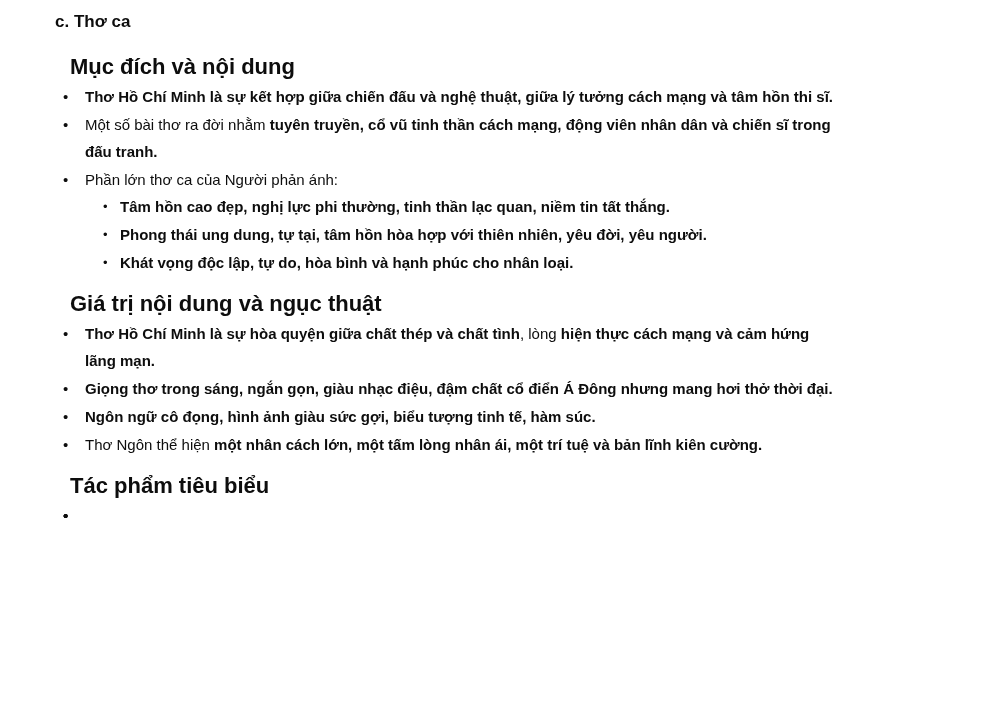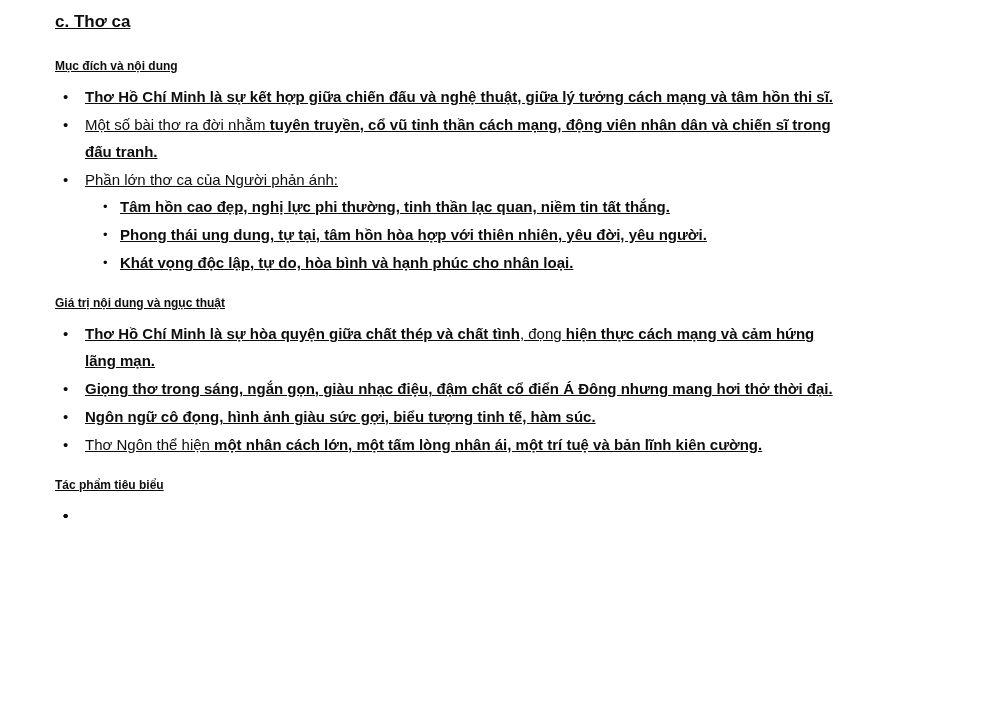--- a/index.html
+++ b/index.html
@@ -7,33 +7,32 @@
     font-family:"Liberation Sans","DejaVu Sans",sans-serif;
     color:#0d0d0d;
     width:988px;height:728px;
     overflow:hidden;
     box-sizing:border-box;
   }
   .doc{
     padding:10px 55px 8px 55px;
     width:988px;
     box-sizing:border-box;
-    text-decoration:underline;
   }
   .page-title{
     font-size:17px;
     font-weight:700;
     line-height:24px;
     margin:0 0 19px 0;
   }
   .section-heading{
-    font-size:12px;
+    font-size:22px;
     font-weight:700;
     line-height:27px;
-    margin:14px 0 3px 0;
+    margin:14px 0 3px 15px;
   }
   .section:first-of-type .section-heading{margin-top:0;}
   ul.bullets{
     list-style:none;
     margin:0;
     padding:0;
     font-size:15px;
     line-height:27px;
     max-width:780px;
   }
@@ -103,21 +102,21 @@
         </ul>
       </li>
     </ul>
   </div>
 
   <div class="section">
     <h3 class="section-heading">Giá trị nội dung và ngục thuật</h3>
     <ul class="bullets">
       <li>
         <span class="marker">•</span>
-        <span><span class="b">Thơ Hồ Chí Minh là sự hòa quyện giữa chất thép và chất tình</span><span>, đọng </span><span class="b">hiện thực cách mạng và cảm hứng lãng mạn.</span></span>
+        <span><span class="b">Thơ Hồ Chí Minh là sự hòa quyện giữa chất thép và chất tình</span><span>, lòng </span><span class="b">hiện thực cách mạng và cảm hứng lãng mạn.</span></span>
       </li>
       <li>
         <span class="marker">•</span>
         <span><span class="b">Giọng thơ trong sáng, ngắn gọn, giàu nhạc điệu, đậm chất cổ điển Á Đông nhưng mang hơi thở thời đại.</span></span>
       </li>
       <li>
         <span class="marker">•</span>
         <span><span class="b">Ngôn ngữ cô đọng, hình ảnh giàu sức gợi, biểu tượng tinh tế, hàm súc.</span></span>
       </li>
       <li>

